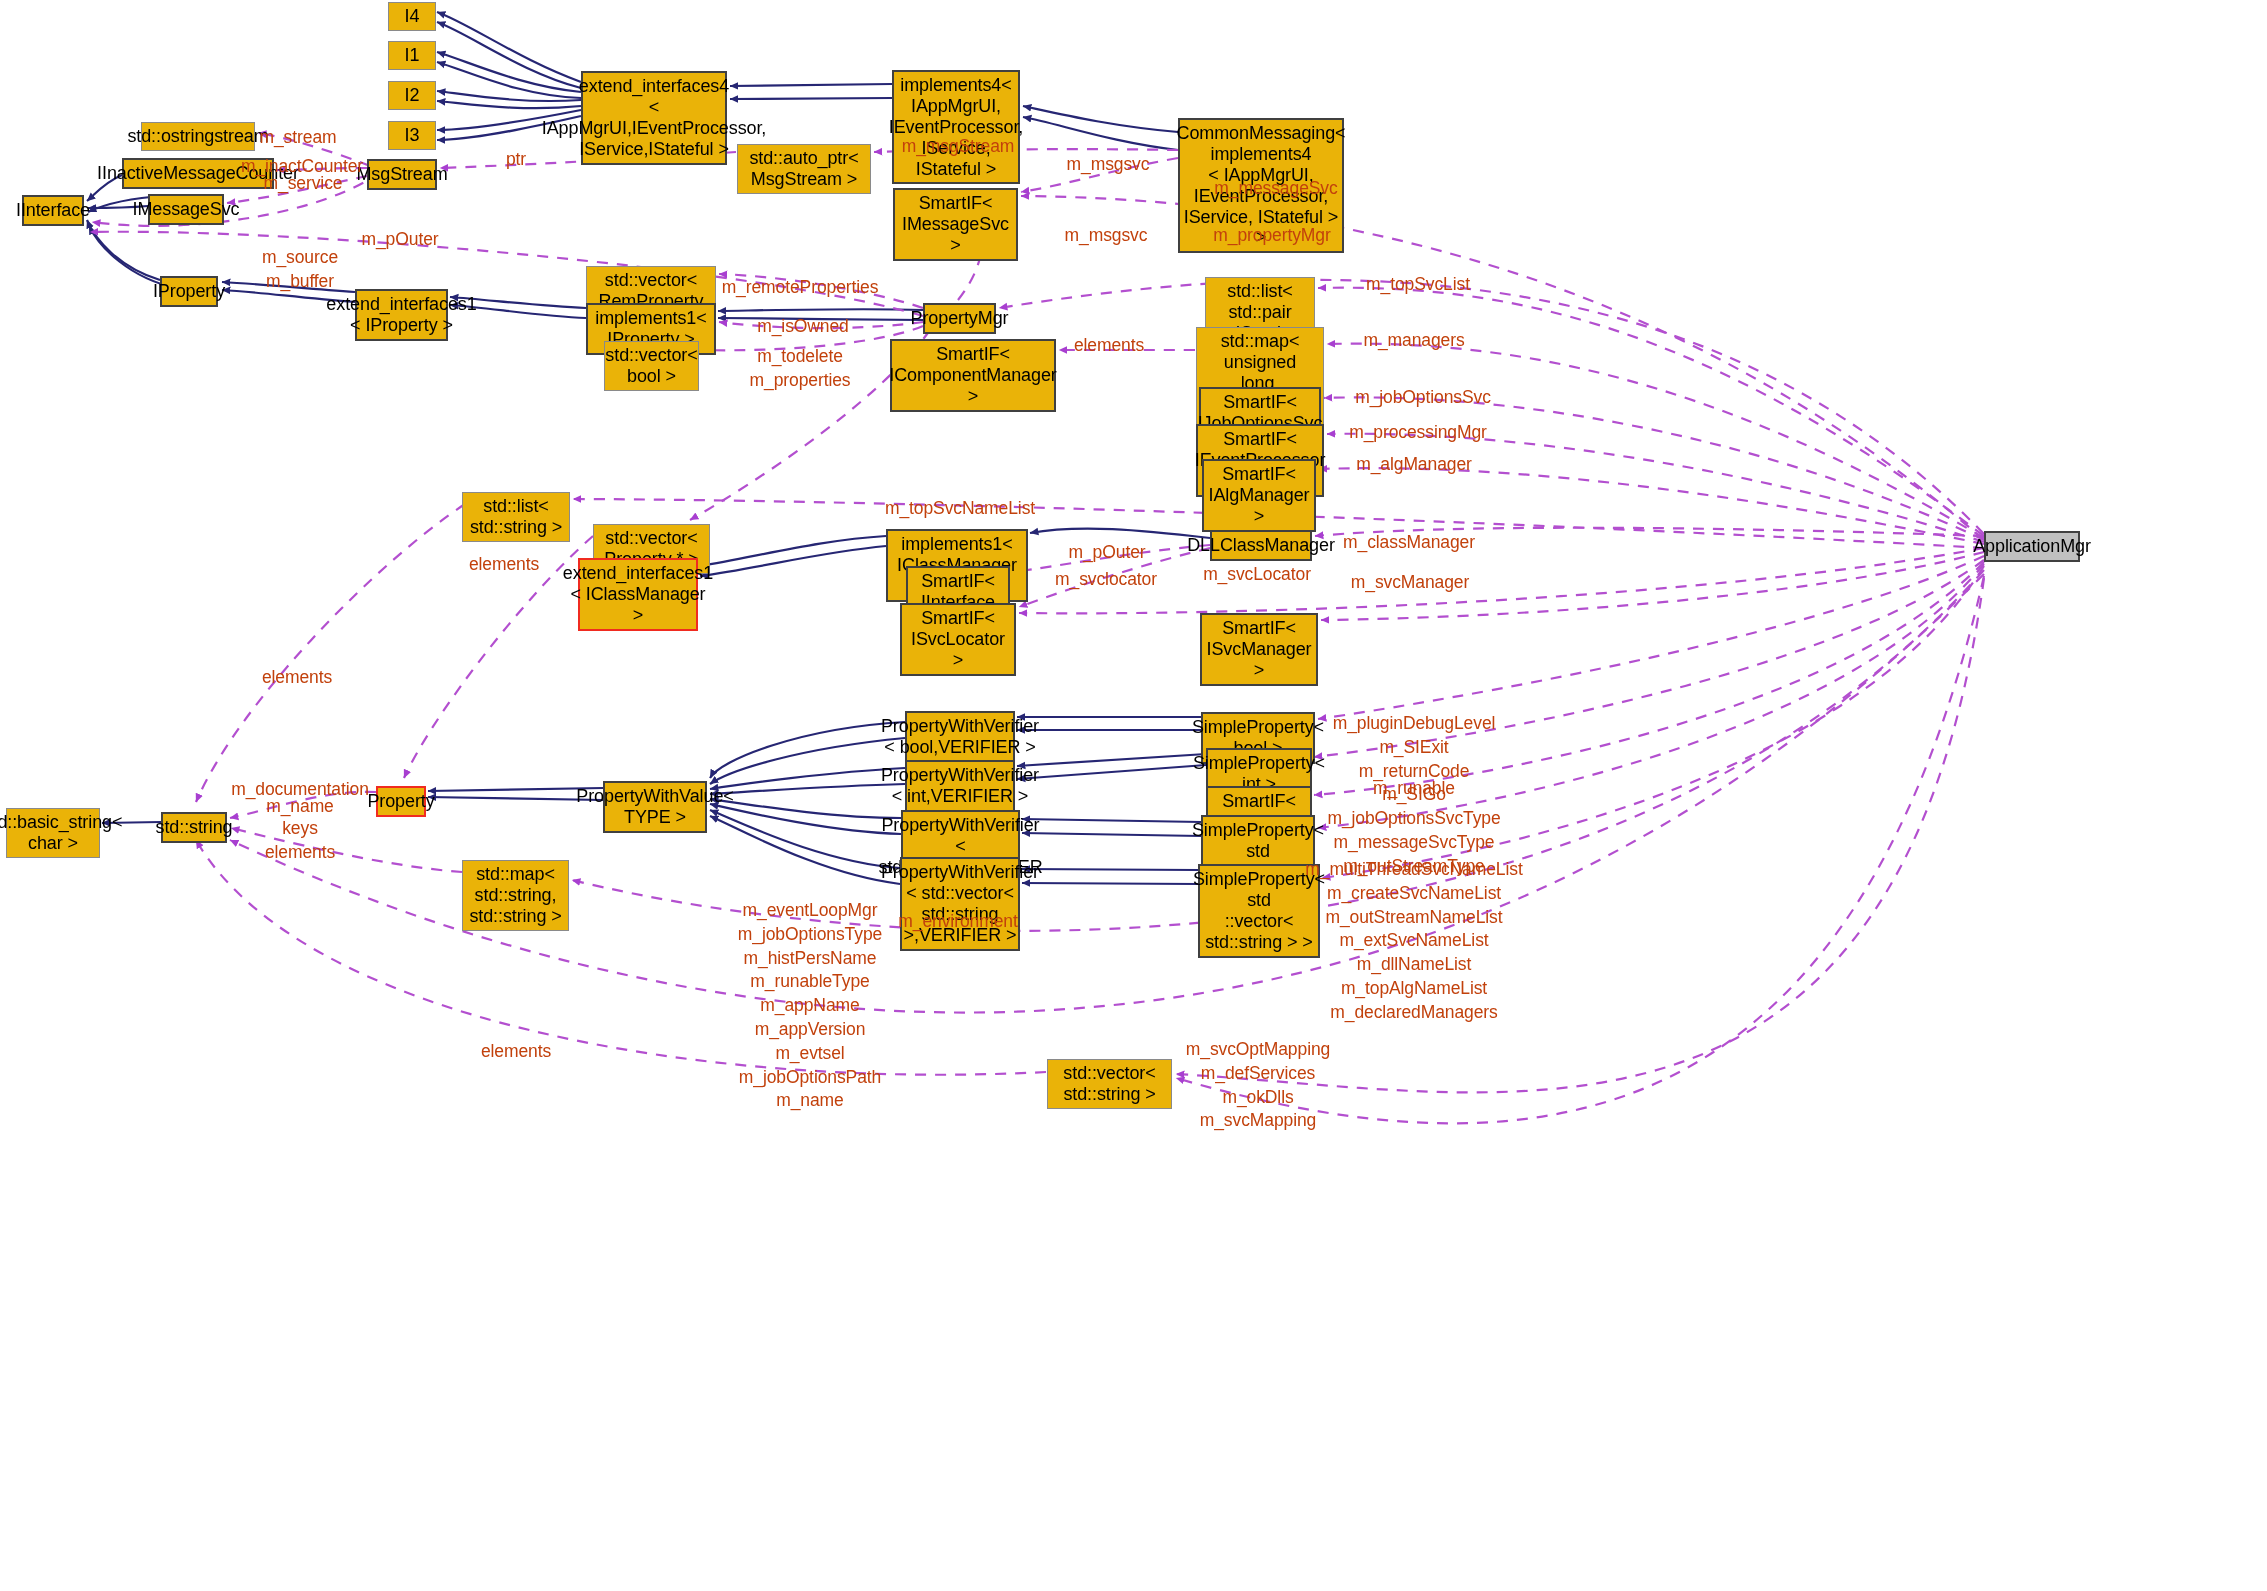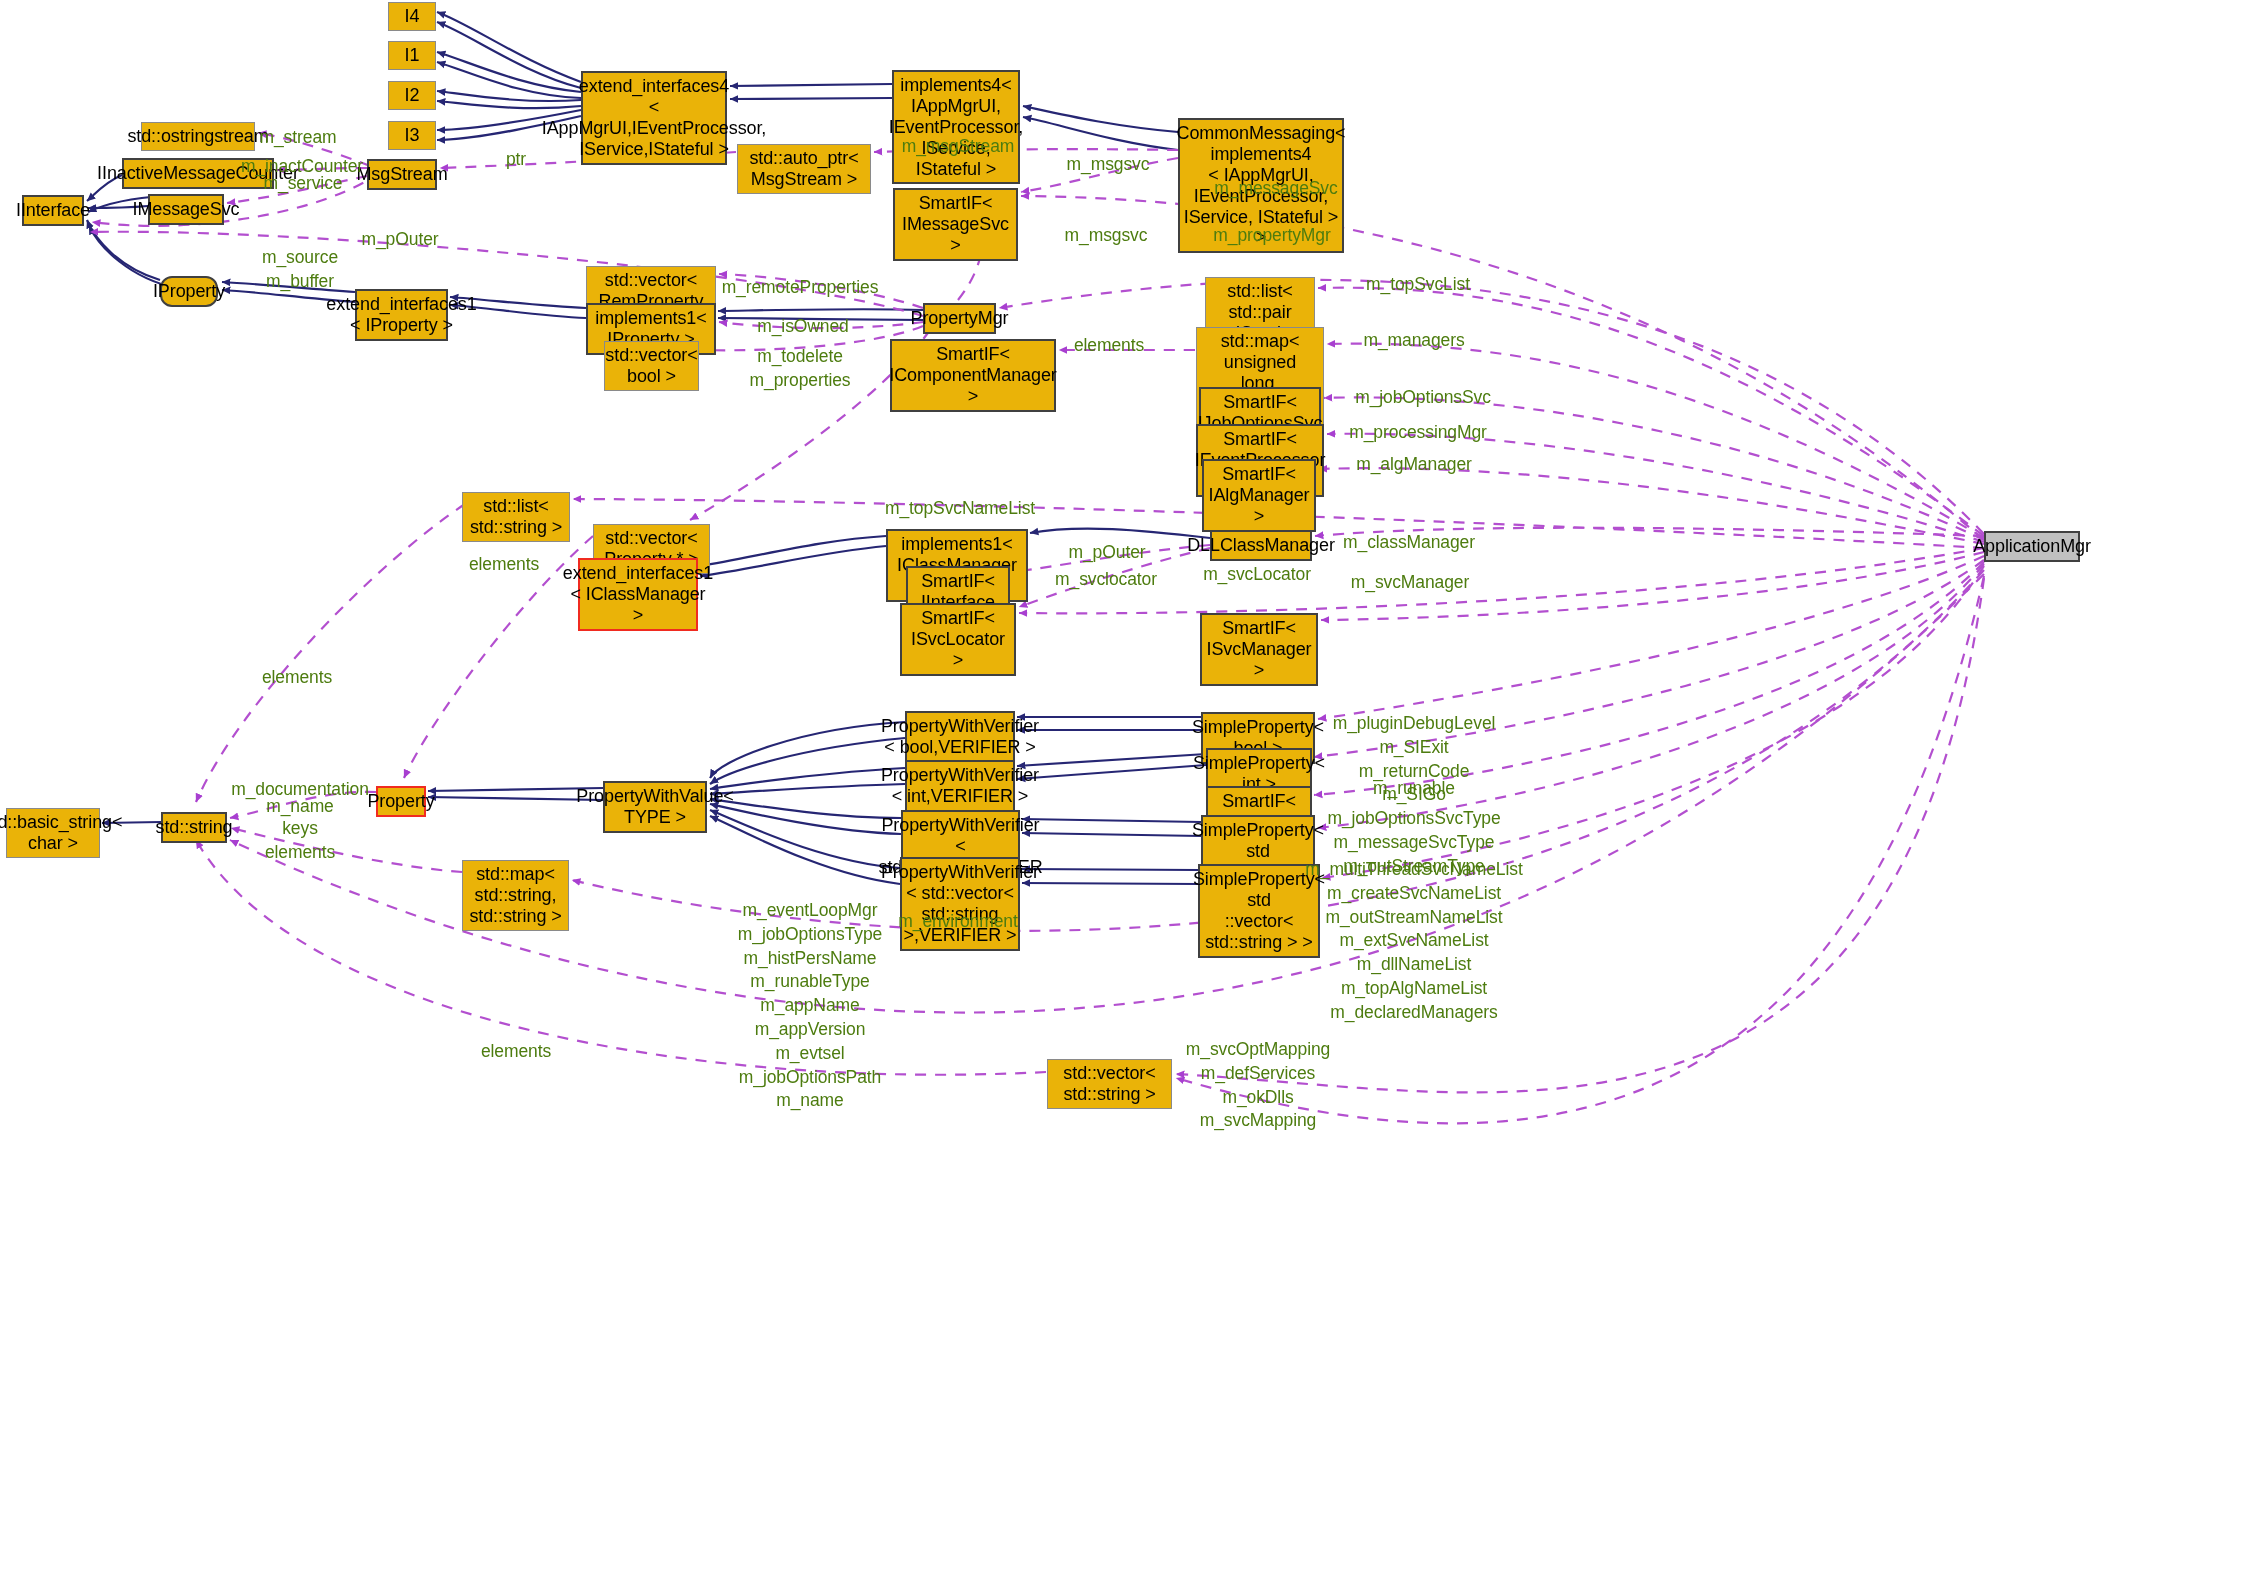--- a/index.html
+++ b/index.html
@@ -20,21 +20,21 @@
     white-space:pre-line;
     letter-spacing:-0.1px;
   }
   .node.strong{border:2px solid #404040;}
   .node.red{border:2px solid #f02b20;}
   .node.current{background:#c0c0c0;border:2px solid #404040;}
   .lbl{
     position:absolute;
     font-size:17.5px;
     line-height:1.36;
-    color:#4d7c0f;
+    color:#c2410c;
     text-align:center;
     white-space:pre-line;
     transform:translateX(-50%);
     letter-spacing:-0.1px;
   }
 </style>
 </head>
 <body>
 
 <div id="canvas">
@@ -208,21 +208,21 @@
     <div class="node strong" style="left: 1178px; top: 118px; width: 166px; min-height: 50px;">CommonMessaging&lt; implements4
 &lt; IAppMgrUI, IEventProcessor,
 IService, IStateful &gt; &gt;</div>
     <div class="node" style="left: 141px; top: 122px; width: 114px; min-height: 25px;">std::ostringstream</div>
     <div class="node strong" style="left: 122px; top: 158px; width: 152px; min-height: 26px;">IInactiveMessageCounter</div>
     <div class="node strong" style="left: 367px; top: 159px; width: 70px; min-height: 24px;">MsgStream</div>
     <div class="node" style="left: 737px; top: 144px; width: 134px; min-height: 25px;">std::auto_ptr&lt; MsgStream &gt;</div>
     <div class="node strong" style="left: 22px; top: 195px; width: 62px; min-height: 26px;">IInterface</div>
     <div class="node strong" style="left: 148px; top: 194px; width: 76px; min-height: 25px;">IMessageSvc</div>
     <div class="node strong" style="left: 893px; top: 188px; width: 125px; min-height: 25px;">SmartIF&lt; IMessageSvc &gt;</div>
-    <div class="node strong" style="left: 160px; top: 276px; width: 58px; min-height: 25px; border-radius: 12px;">IProperty</div>
+    <div class="node strong" style="left: 160px; top: 276px; width: 58px; min-height: 25px;">IProperty</div>
     <div class="node strong" style="left: 355px; top: 289px; width: 93px; min-height: 30px;">extend_interfaces1
 &lt; IProperty &gt;</div>
     <div class="node" style="left: 586px; top: 266px; width: 130px; min-height: 25px;">std::vector&lt; RemProperty &gt;</div>
     <div class="node strong" style="left: 586px; top: 303px; width: 130px; min-height: 25px;">implements1&lt; IProperty &gt;</div>
     <div class="node" style="left: 604px; top: 341px; width: 95px; min-height: 24px;">std::vector&lt; bool &gt;</div>
     <div class="node strong" style="left: 923px; top: 303px; width: 73px; min-height: 24px;">PropertyMgr</div>
     <div class="node strong" style="left: 890px; top: 339px; width: 166px; min-height: 25px;">SmartIF&lt; IComponentManager &gt;</div>
     <div class="node" style="left: 1205px; top: 277px; width: 110px; min-height: 36px;">std::list&lt; std::pair
 &lt; IService *, int &gt; &gt;</div>
     <div class="node" style="left: 1196px; top: 327px; width: 128px; min-height: 47px;">std::map&lt; unsigned

